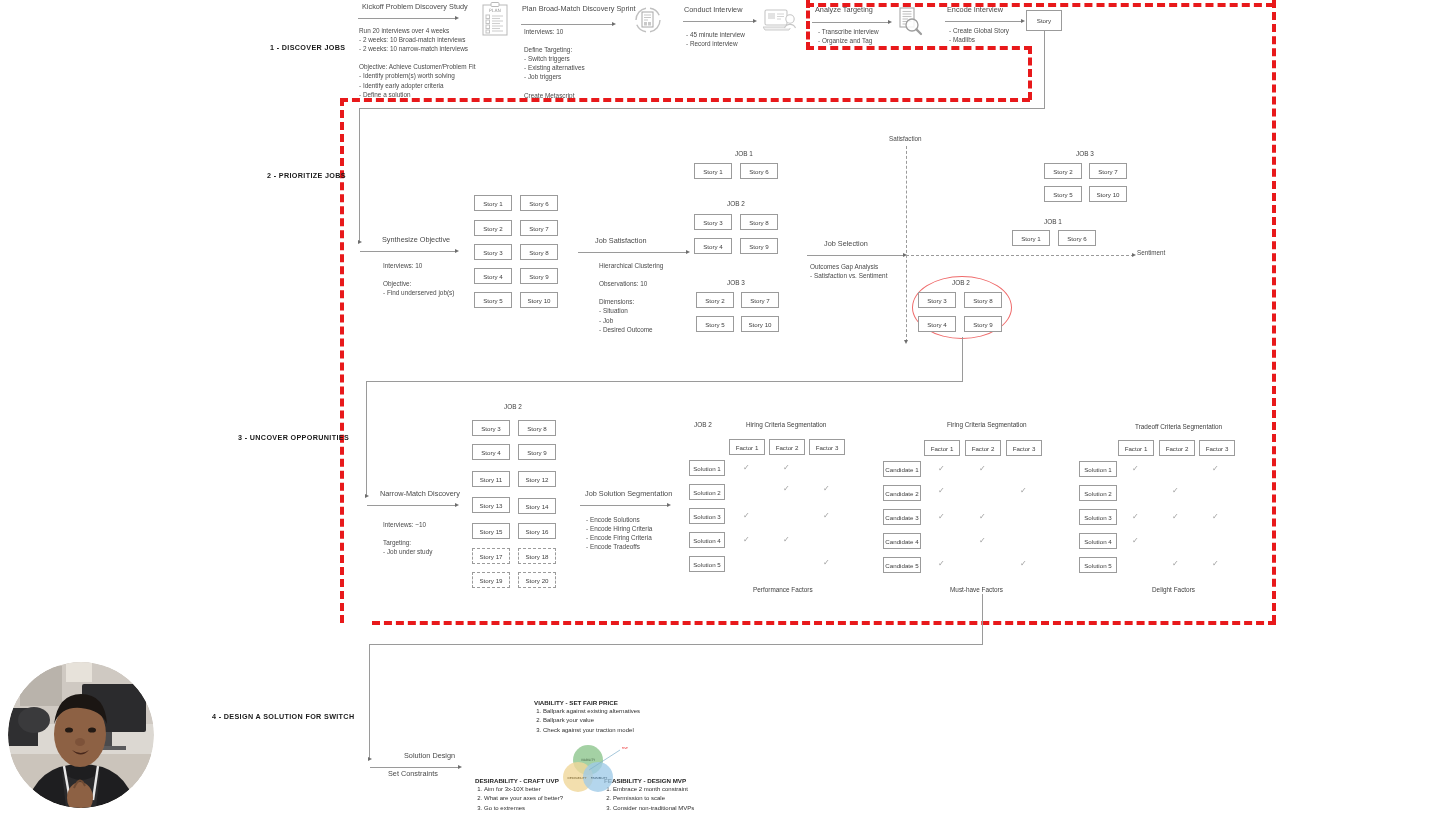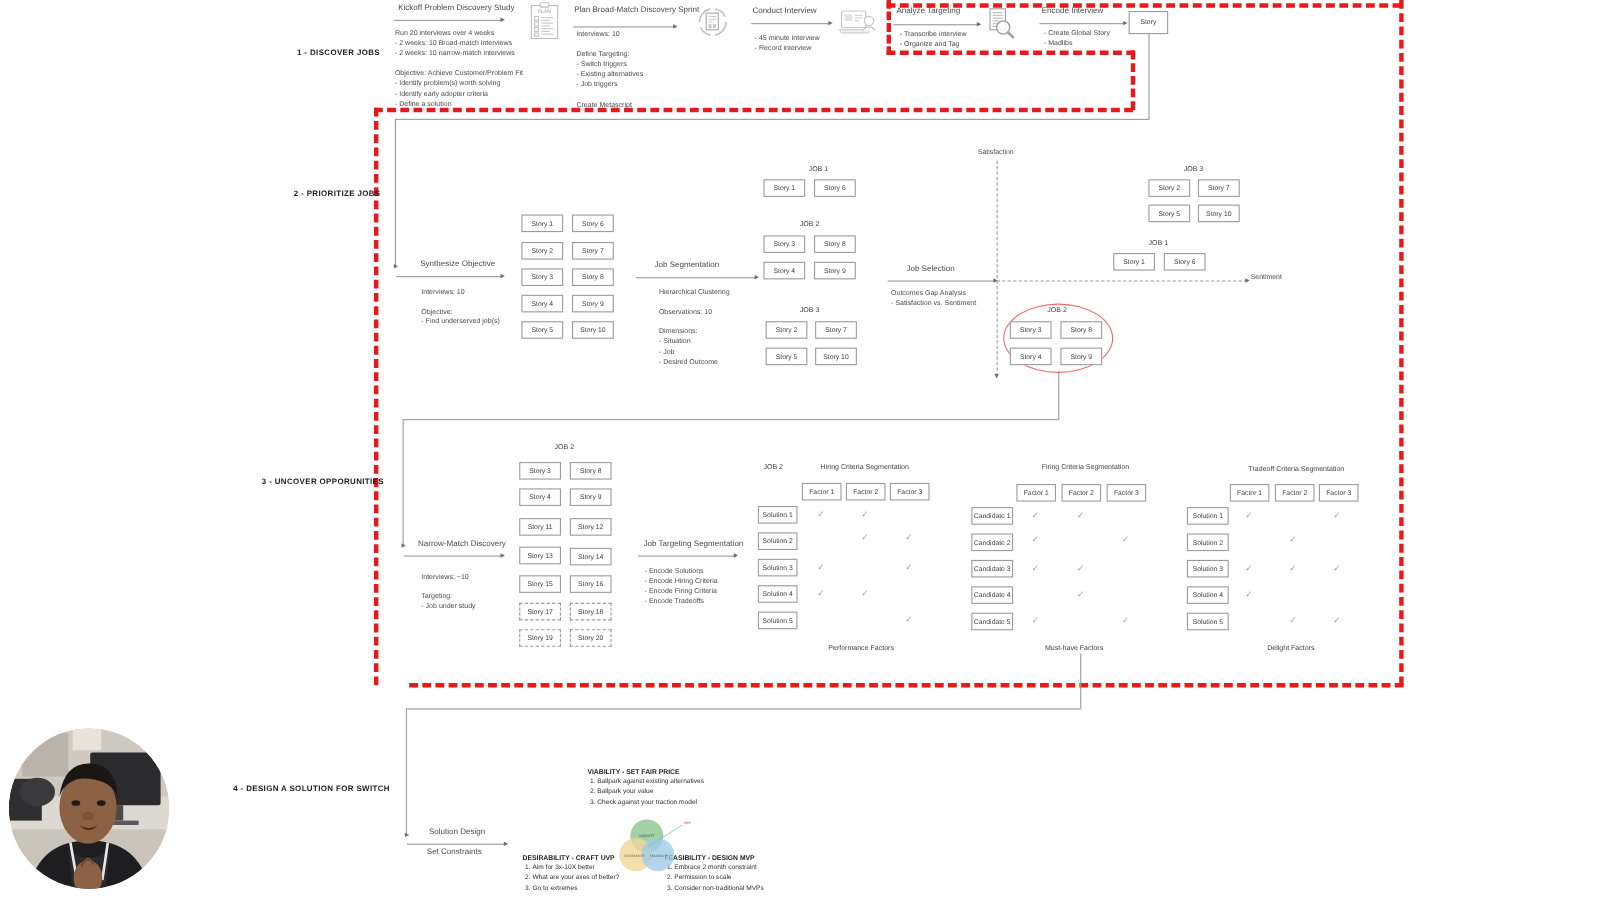--- a/index.html
+++ b/index.html
@@ -239,21 +239,21 @@
     <div class="box" style="left:474px;top:220px;width:38px;height:16px;">Story 2</div>
     <div class="box" style="left:520px;top:220px;width:38px;height:16px;">Story 7</div>
     <div class="box" style="left:474px;top:244px;width:38px;height:16px;">Story 3</div>
     <div class="box" style="left:520px;top:244px;width:38px;height:16px;">Story 8</div>
     <div class="box" style="left:474px;top:268px;width:38px;height:16px;">Story 4</div>
     <div class="box" style="left:520px;top:268px;width:38px;height:16px;">Story 9</div>
     <div class="box" style="left:474px;top:292px;width:38px;height:16px;">Story 5</div>
     <div class="box" style="left:520px;top:292px;width:38px;height:16px;">Story 10</div>
   </div>
 
-  <div class="abs step-title" style="left:595px;top:236px;">Job Segmentation</div>
+  <div class="abs step-title" style="left:595px;top:236px;">Job Satisfaction</div>
   <div class="ln-h" style="left:578px;top:252px;width:110px;"></div>
   <div class="arrow-r" style="left:686px;top:249.5px;"></div>
   <div class="abs step-body" style="left:599px;top:261px;width:120px;">Hierarchical Clustering
 
 Observations: 10
 
 Dimensions:
 - Situation
 - Job
 - Desired Outcome</div>
@@ -329,21 +329,21 @@
     <div class="box" style="left:472px;top:497px;width:38px;height:16px;">Story 13</div>
     <div class="box" style="left:518px;top:498px;width:38px;height:16px;">Story 14</div>
     <div class="box" style="left:472px;top:523px;width:38px;height:16px;">Story 15</div>
     <div class="box" style="left:518px;top:523px;width:38px;height:16px;">Story 16</div>
     <div class="box dashed" style="left:472px;top:548px;width:38px;height:16px;">Story 17</div>
     <div class="box dashed" style="left:518px;top:548px;width:38px;height:16px;">Story 18</div>
     <div class="box dashed" style="left:472px;top:572px;width:38px;height:16px;">Story 19</div>
     <div class="box dashed" style="left:518px;top:572px;width:38px;height:16px;">Story 20</div>
   </div>
 
-  <div class="abs step-title" style="left:585px;top:489px;">Job Targeting Segmentation</div>
+  <div class="abs step-title" style="left:585px;top:489px;">Job Solution Segmentation</div>
   <div class="ln-h" style="left:580px;top:505px;width:89px;"></div>
   <div class="arrow-r" style="left:667px;top:502.5px;"></div>
   <div class="abs step-body" style="left:586px;top:515px;width:120px;">- Encode Solutions
 - Encode Hiring Criteria
 - Encode Firing Criteria
 - Encode Tradeoffs</div>
 
   <div class="mtitle" style="left:694px;top:421px;">JOB 2</div>
   <div class="mtitle" style="left:746px;top:421px;">Hiring Criteria Segmentation</div>
   <div class="box" style="left:729px;top:439px;width:36px;height:16px;">Factor 1</div>
@@ -403,21 +403,21 @@
   <div class="check" style="left:1132px;top:537px;">✓</div>
   <div class="check" style="left:1172px;top:560px;">✓</div>
   <div class="check" style="left:1212px;top:560px;">✓</div>
   <div class="mfoot" style="left:1152px;top:586px;">Delight Factors</div>
 
   <div class="ln-v" style="left:982px;top:594px;height:50px;"></div>
   <div class="ln-h" style="left:369px;top:644px;width:614px;"></div>
   <div class="ln-v" style="left:369px;top:644px;height:115px;"></div>
   <div class="arrow-r" style="left:368px;top:756.5px;"></div>
 
-  <div class="abs step-title" style="left:390px;top:751px;">Solution Design</div>
+  <div class="abs step-title" style="left:404px;top:751px;">Solution Design</div>
   <div class="ln-h" style="left:370px;top:767px;width:90px;"></div>
   <div class="arrow-r" style="left:458px;top:764.5px;"></div>
   <div class="abs step-title" style="left:388px;top:769px;">Set Constraints</div>
 
   <div class="abs" style="left:534px;top:699px;width:180px;">
     <div class="s4-head">VIABILITY - SET FAIR PRICE</div>
     <div class="s4-list">
       <ol>
         <li>Ballpark against existing alternatives</li>
         <li>Ballpark your value</li>

